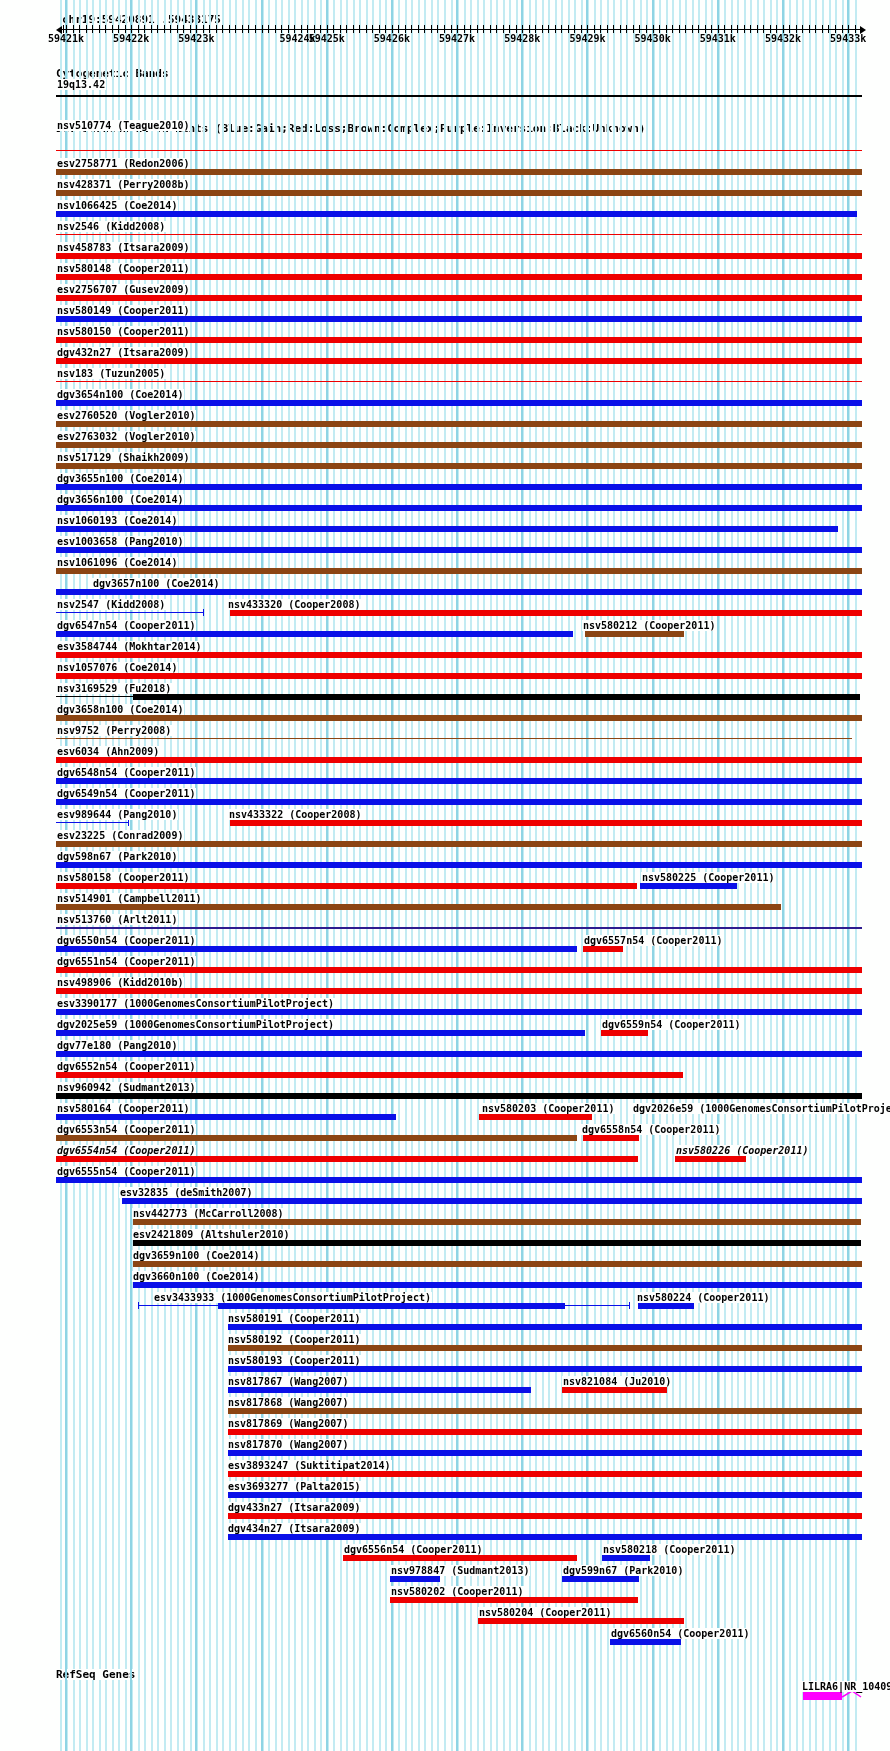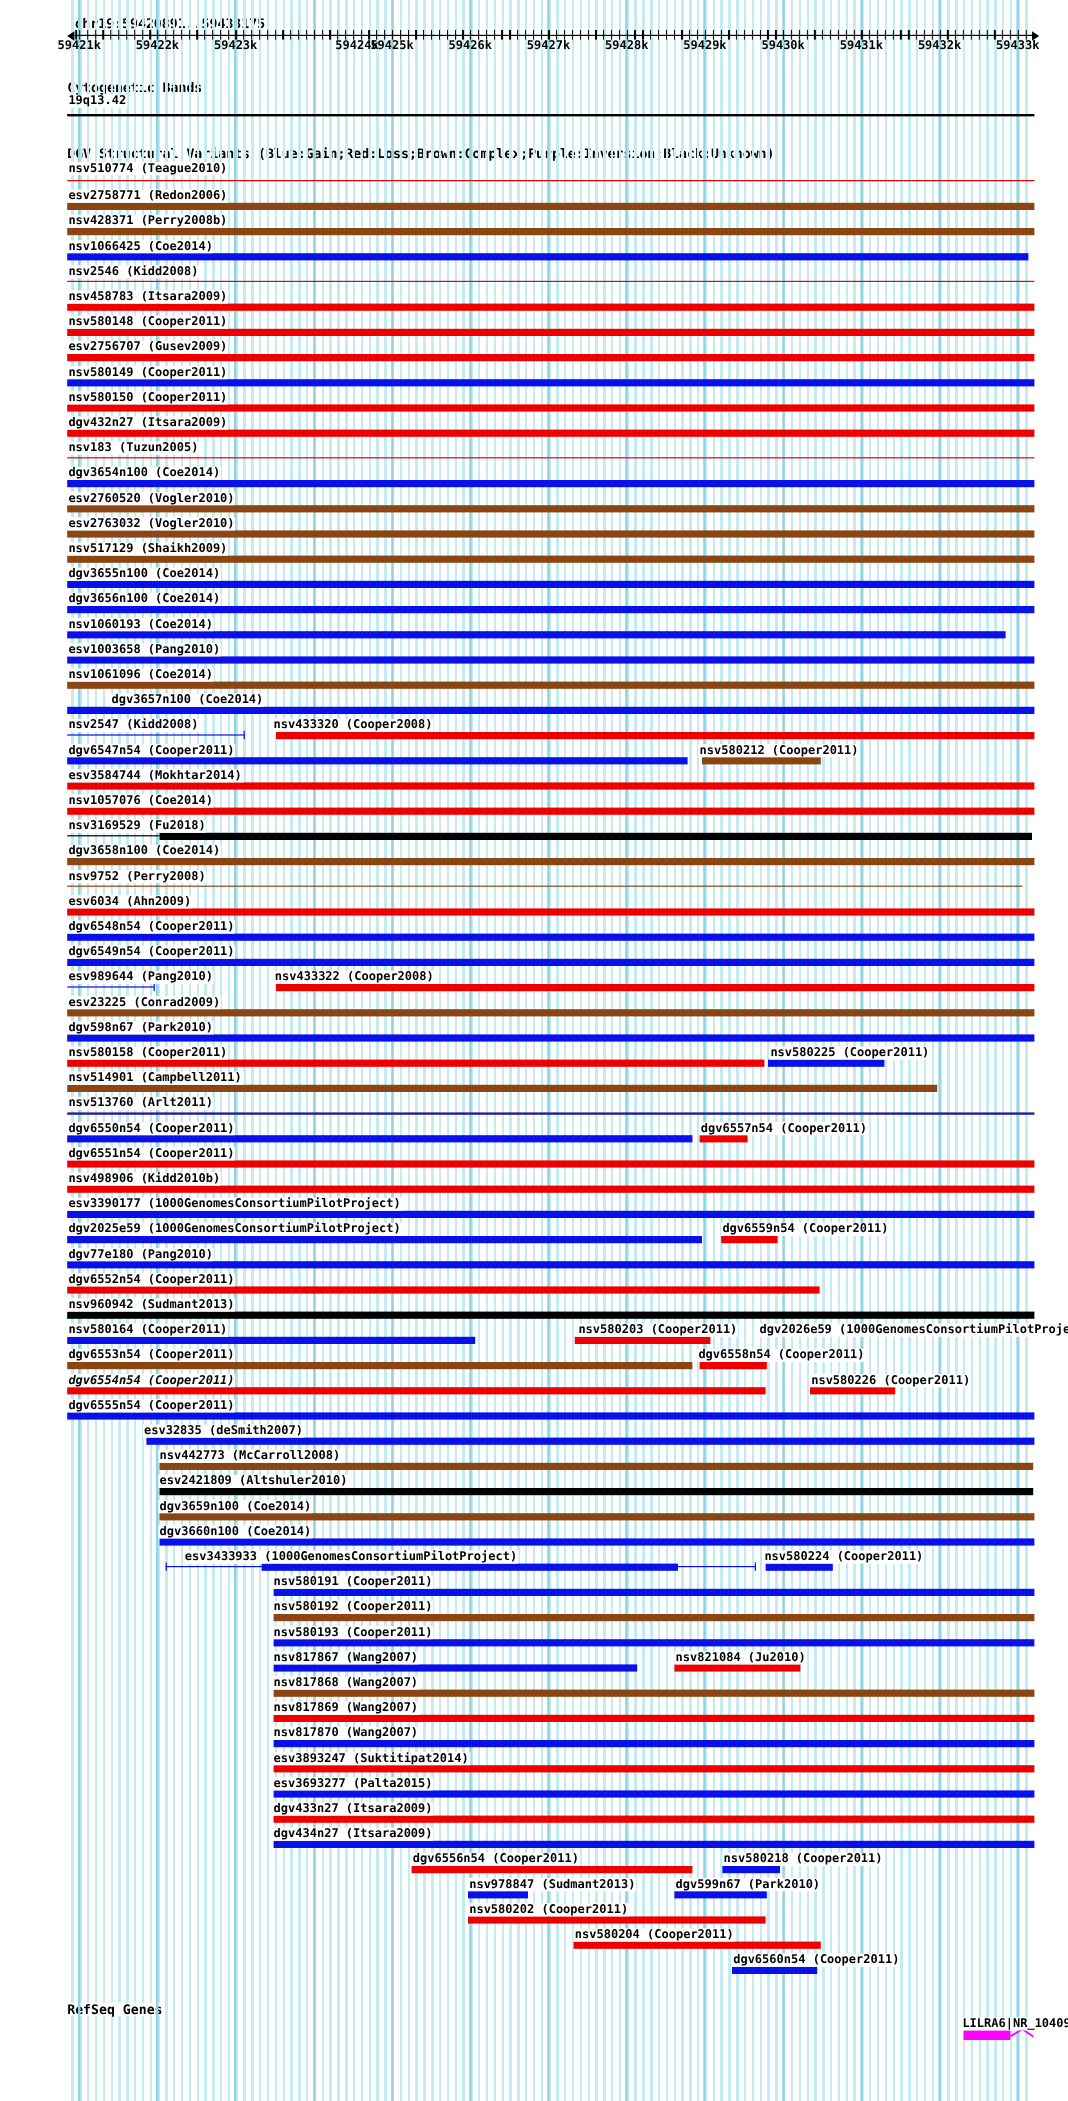--- a/index.html
+++ b/index.html
@@ -44,21 +44,21 @@
     <div class="abs ticklbl" style="left: 326.72px; top: 33px;">59425k</div>
     <div class="abs ticklbl" style="left: 391.9px; top: 33px;">59426k</div>
     <div class="abs ticklbl" style="left: 457.08px; top: 33px;">59427k</div>
     <div class="abs ticklbl" style="left: 522.26px; top: 33px;">59428k</div>
     <div class="abs ticklbl" style="left: 587.44px; top: 33px;">59429k</div>
     <div class="abs ticklbl" style="left: 652.62px; top: 33px;">59430k</div>
     <div class="abs ticklbl" style="left: 717.8px; top: 33px;">59431k</div>
     <div class="abs ticklbl" style="left: 782.98px; top: 33px;">59432k</div>
     <div class="abs ticklbl" style="left: 848.16px; top: 33px;">59433k</div>
     <div class="abs" style="left: 56px; top: 95px; width: 806px; height: 2px; background: rgb(0, 0, 0); z-index: 2;"></div>
-    <div class="abs lbl" style="left: 56px; top: 135px;">nsv510774 (Teague2010)</div>
+    <div class="abs lbl" style="left: 56px; top: 120px;">nsv510774 (Teague2010)</div>
     <div class="abs" style="left: 56px; top: 150px; width: 806px; height: 1px; background: rgb(238, 0, 0); z-index: 2;"></div>
     <div class="abs lbl" style="left: 56px; top: 158px;">esv2758771 (Redon2006)</div>
     <div class="abs" style="left: 56px; top: 169px; width: 806px; height: 6px; background: rgb(139, 69, 19); z-index: 2;"></div>
     <div class="abs lbl" style="left: 56px; top: 179px;">nsv428371 (Perry2008b)</div>
     <div class="abs" style="left: 56px; top: 190px; width: 806px; height: 6px; background: rgb(139, 69, 19); z-index: 2;"></div>
     <div class="abs lbl" style="left: 56px; top: 200px;">nsv1066425 (Coe2014)</div>
     <div class="abs" style="left: 56px; top: 211px; width: 801px; height: 6px; background: rgb(10, 16, 232); z-index: 2;"></div>
     <div class="abs lbl" style="left: 56px; top: 221px;">nsv2546 (Kidd2008)</div>
     <div class="abs" style="left: 56px; top: 234px; width: 806px; height: 1px; background: rgb(238, 0, 0); z-index: 2;"></div>
     <div class="abs lbl" style="left: 56px; top: 242px;">nsv458783 (Itsara2009)</div>
@@ -162,21 +162,21 @@
     <div class="abs" style="left: 56px; top: 1114px; width: 340px; height: 6px; background: rgb(10, 16, 232); z-index: 2;"></div>
     <div class="abs lbl" style="left: 481px; top: 1103px;">nsv580203 (Cooper2011)</div>
     <div class="abs" style="left: 479px; top: 1114px; width: 113px; height: 6px; background: rgb(238, 0, 0); z-index: 2;"></div>
     <div class="abs lbl" style="left: 632px; top: 1103px;">dgv2026e59 (1000GenomesConsortiumPilotProject)</div>
     <div class="abs lbl" style="left: 56px; top: 1124px;">dgv6553n54 (Cooper2011)</div>
     <div class="abs" style="left: 56px; top: 1135px; width: 521px; height: 6px; background: rgb(139, 69, 19); z-index: 2;"></div>
     <div class="abs lbl" style="left: 581px; top: 1124px;">dgv6558n54 (Cooper2011)</div>
     <div class="abs" style="left: 583px; top: 1135px; width: 56px; height: 6px; background: rgb(238, 0, 0); z-index: 2;"></div>
     <div class="abs lbl" style="left: 56px; top: 1145px; font-style: italic;">dgv6554n54 (Cooper2011)</div>
     <div class="abs" style="left: 56px; top: 1156px; width: 582px; height: 6px; background: rgb(238, 0, 0); z-index: 2;"></div>
-    <div class="abs lbl" style="left: 675px; top: 1145px;">nsv580226 (Cooper2011)</div>
+    <div class="abs lbl" style="left: 675px; top: 1145px; font-style: italic;">nsv580226 (Cooper2011)</div>
     <div class="abs" style="left: 675px; top: 1156px; width: 71px; height: 6px; background: rgb(238, 0, 0); z-index: 2;"></div>
     <div class="abs lbl" style="left: 56px; top: 1166px;">dgv6555n54 (Cooper2011)</div>
     <div class="abs" style="left: 56px; top: 1177px; width: 806px; height: 6px; background: rgb(10, 16, 232); z-index: 2;"></div>
     <div class="abs lbl" style="left: 119px; top: 1187px;">esv32835 (deSmith2007)</div>
     <div class="abs" style="left: 122px; top: 1198px; width: 740px; height: 6px; background: rgb(10, 16, 232); z-index: 2;"></div>
     <div class="abs lbl" style="left: 132px; top: 1208px;">nsv442773 (McCarroll2008)</div>
     <div class="abs" style="left: 133px; top: 1219px; width: 728px; height: 6px; background: rgb(139, 69, 19); z-index: 2;"></div>
     <div class="abs lbl" style="left: 132px; top: 1229px;">esv2421809 (Altshuler2010)</div>
     <div class="abs" style="left: 133px; top: 1240px; width: 728px; height: 6px; background: rgb(0, 0, 0); z-index: 2;"></div>
     <div class="abs lbl" style="left: 132px; top: 1250px;">dgv3659n100 (Coe2014)</div>

